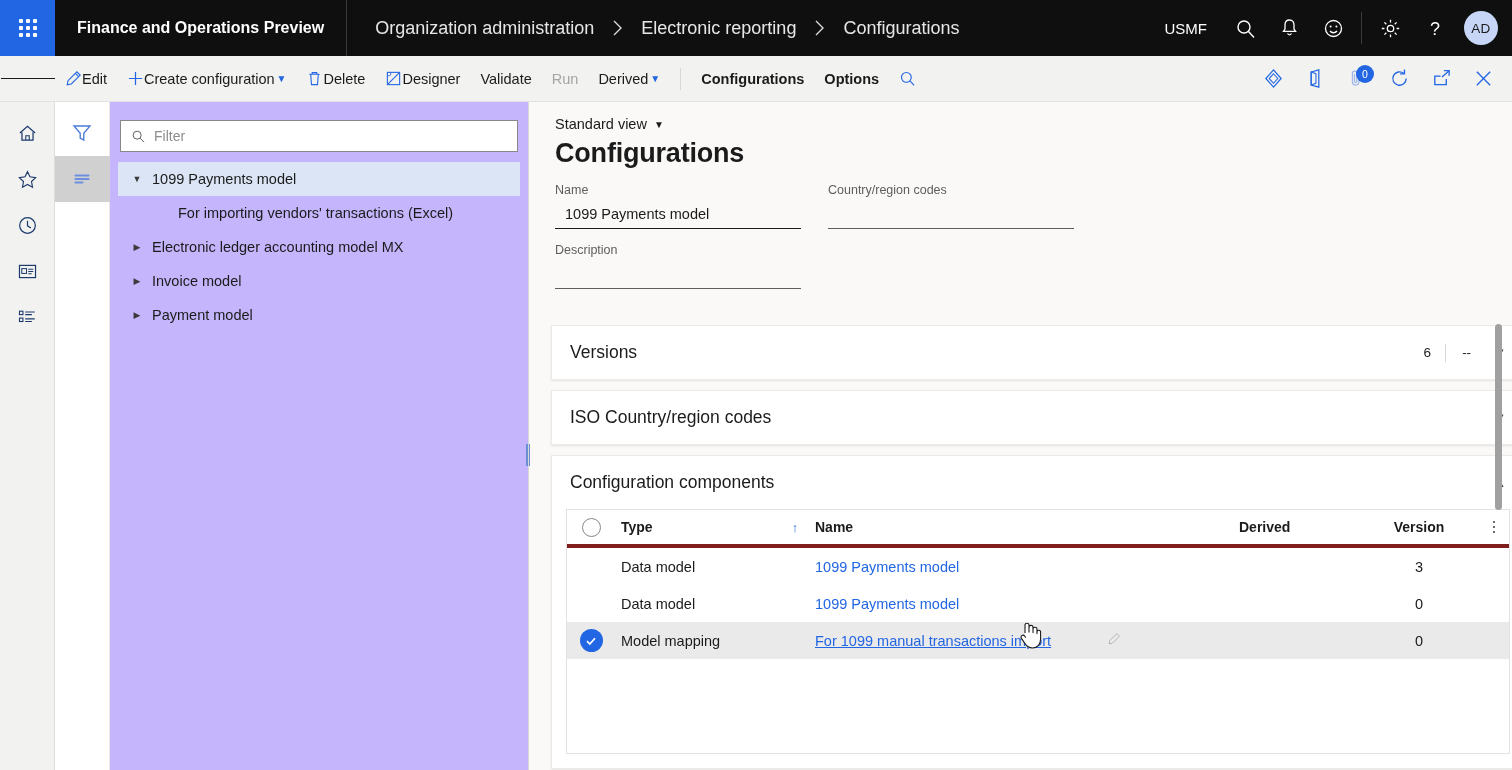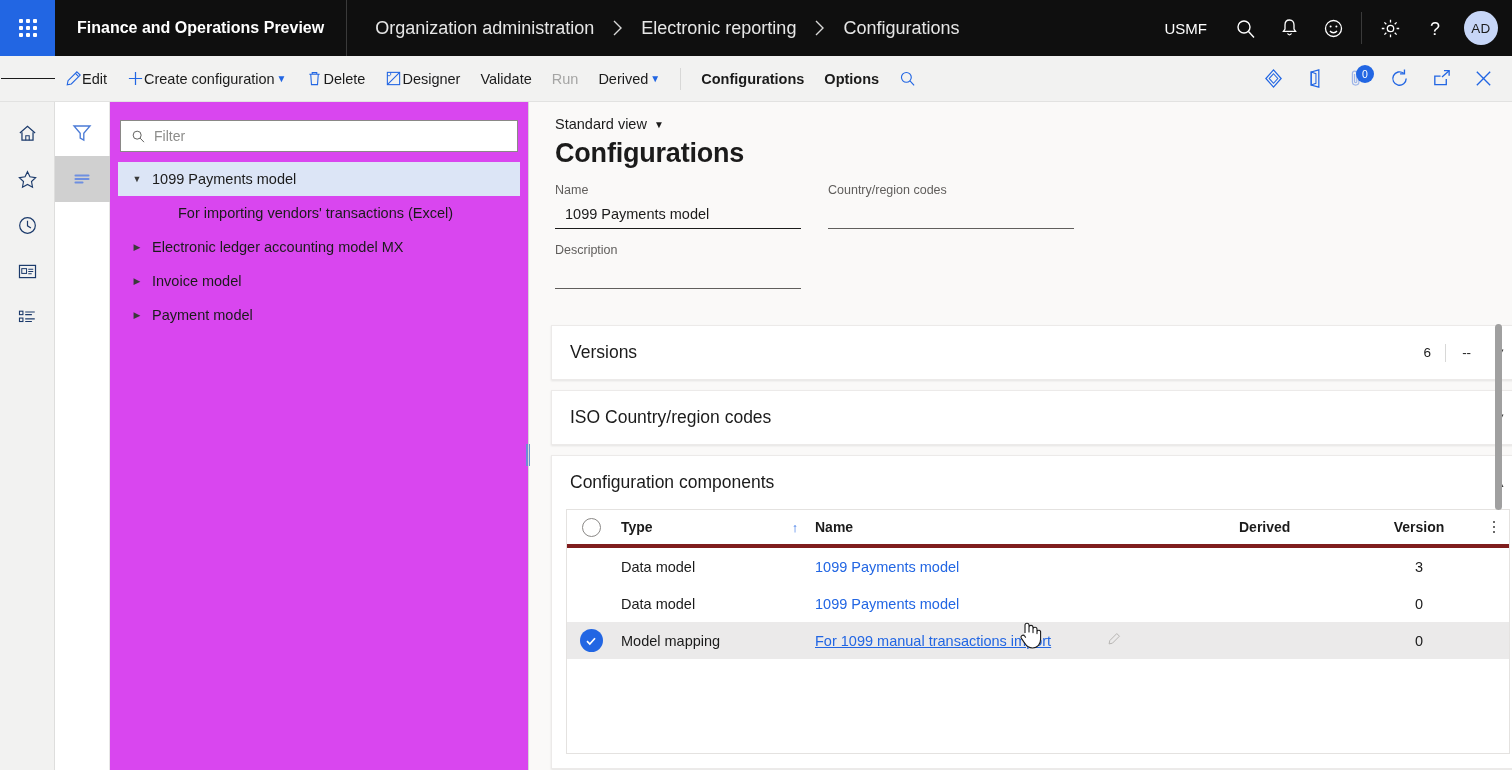--- a/index.html
+++ b/index.html
@@ -105,21 +105,21 @@
     padding-top: 8px;
   }
   .rail-item {
     width: 55px; height: 46px; display: flex; align-items: center;
     justify-content: center; cursor: pointer;
   }
 
   
   .treepanel {
     position: absolute; left: 55px; top: 102px; width: 473px; height: 668px;
-    background: #d946ef; display: flex;
+    background: #c4b5fd; display: flex;
   }
   .tree-rail {
     width: 55px; background: #ffffff; padding-top: 8px;
     display: flex; flex-direction: column; align-items: center;
     border-right: 1px solid #e6e6e5;
   }
   .tree-rail-item {
     width: 55px; height: 46px; display: flex; align-items: center;
     justify-content: center; cursor: pointer;
   }

